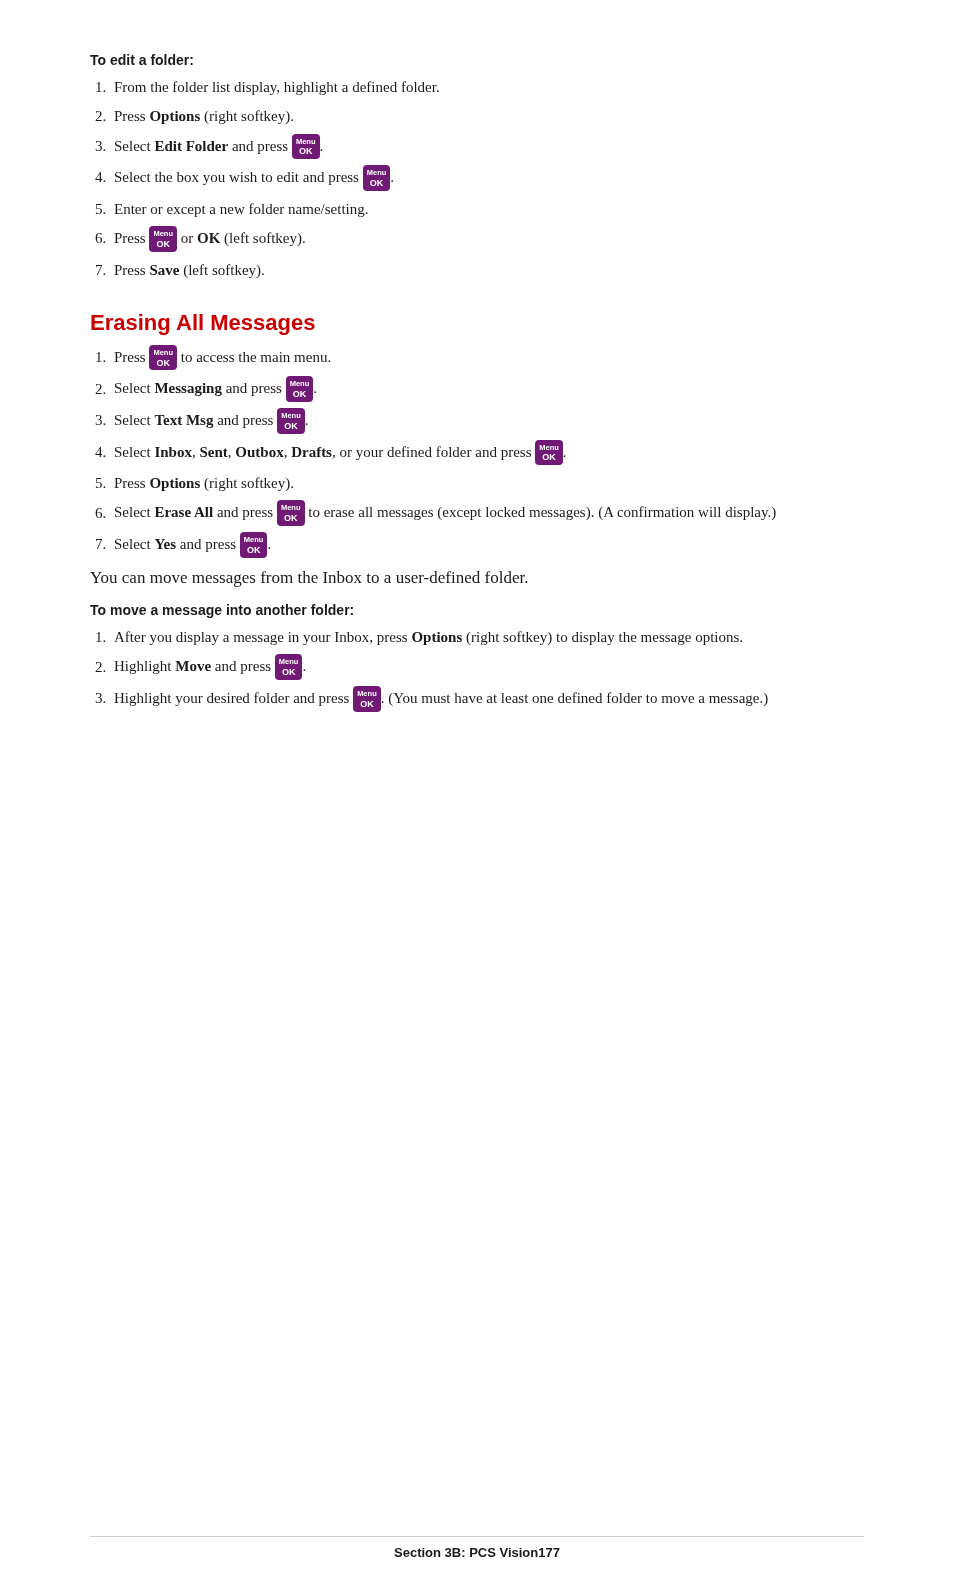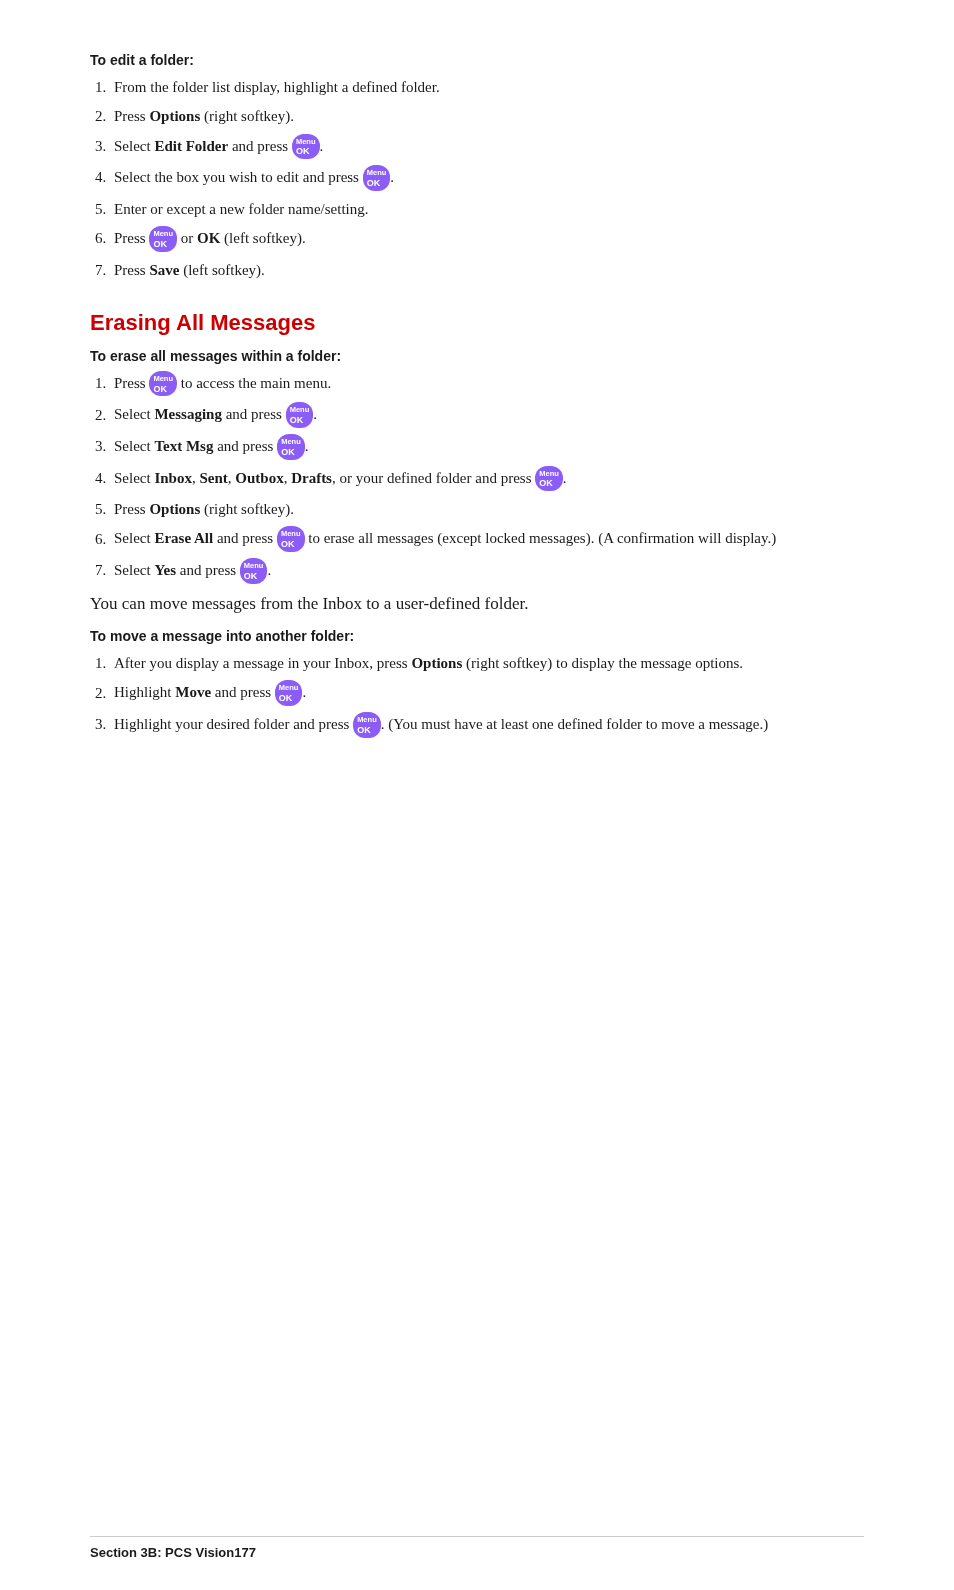--- a/index.html
+++ b/index.html
@@ -59,45 +59,46 @@
       margin-bottom: 6px;
       padding-left: 4px;
     }
 
     strong, b {
       font-weight: bold;
     }
 
     .menu-key {
       display: inline-block;
-      background: #8b5cf6;
+      background: #701a75;
       color: #ffffff;
-      border-radius: 12px;
+      border-radius: 4px;
       font-size: 9px;
       font-family: Arial, Helvetica, sans-serif;
       font-weight: bold;
       padding: 2px 4px;
       line-height: 1.2;
       vertical-align: middle;
       position: relative;
       top: -1px;
       min-width: 22px;
+      text-align: center;
     }
 
     .menu-key-small {
       font-size: 7.5px;
     }
 
     .footer {
       position: absolute;
       bottom: 30px;
       left: 90px;
       right: 90px;
       display: flex;
-      justify-content: flex-start;
+      justify-content: center;
       align-items: center;
       border-top: 1px solid #cccccc;
       padding-top: 8px;
     }
 
     .footer-left {
       font-family: Arial, Helvetica, sans-serif;
       font-size: 13px;
       font-weight: bold;
       color: #1a1a1a;
@@ -122,21 +123,20 @@
     <li>Press <strong>Options</strong> (right softkey).</li>
     <li>Select <strong>Edit Folder</strong> and press <span class="menu-key"><span class="menu-key-small">Menu</span><br>OK</span>.</li>
     <li>Select the box you wish to edit and press <span class="menu-key"><span class="menu-key-small">Menu</span><br>OK</span>.</li>
     <li>Enter or except a new folder name/setting.</li>
     <li>Press <span class="menu-key"><span class="menu-key-small">Menu</span><br>OK</span> or <strong>OK</strong> (left softkey).</li>
     <li>Press <strong>Save</strong> (left softkey).</li>
   </ol>
 
   <div class="section-heading">Erasing All Messages</div>
 
-  <div class="subsection-heading">To erase all messages within a folder:</div>
 
   <ol>
     <li>Press <span class="menu-key"><span class="menu-key-small">Menu</span><br>OK</span> to access the main menu.</li>
     <li>Select <strong>Messaging</strong> and press <span class="menu-key"><span class="menu-key-small">Menu</span><br>OK</span>.</li>
     <li>Select <strong>Text Msg</strong> and press <span class="menu-key"><span class="menu-key-small">Menu</span><br>OK</span>.</li>
     <li>Select <strong>Inbox</strong>, <strong>Sent</strong>, <strong>Outbox</strong>, <strong>Drafts</strong>, or your defined folder and press <span class="menu-key"><span class="menu-key-small">Menu</span><br>OK</span>.</li>
     <li>Press <strong>Options</strong> (right softkey).</li>
     <li>Select <strong>Erase All</strong> and press <span class="menu-key"><span class="menu-key-small">Menu</span><br>OK</span> to erase all messages (except locked messages). (A confirmation will display.)</li>
     <li>Select <strong>Yes</strong> and press <span class="menu-key"><span class="menu-key-small">Menu</span><br>OK</span>.</li>
   </ol>

